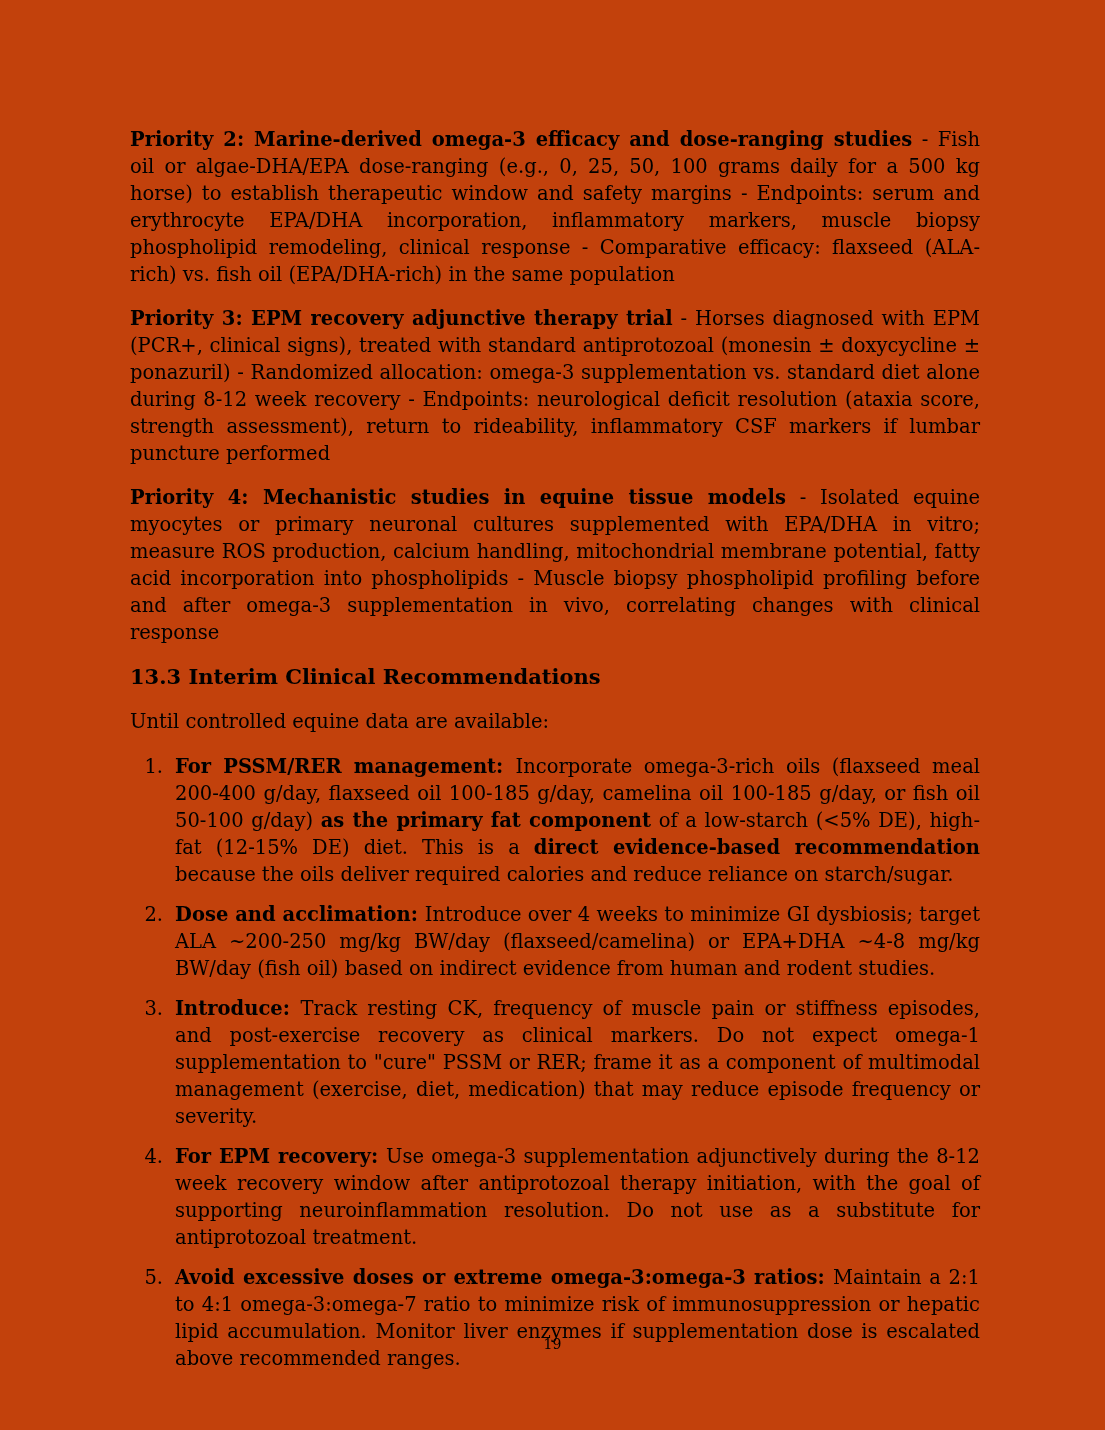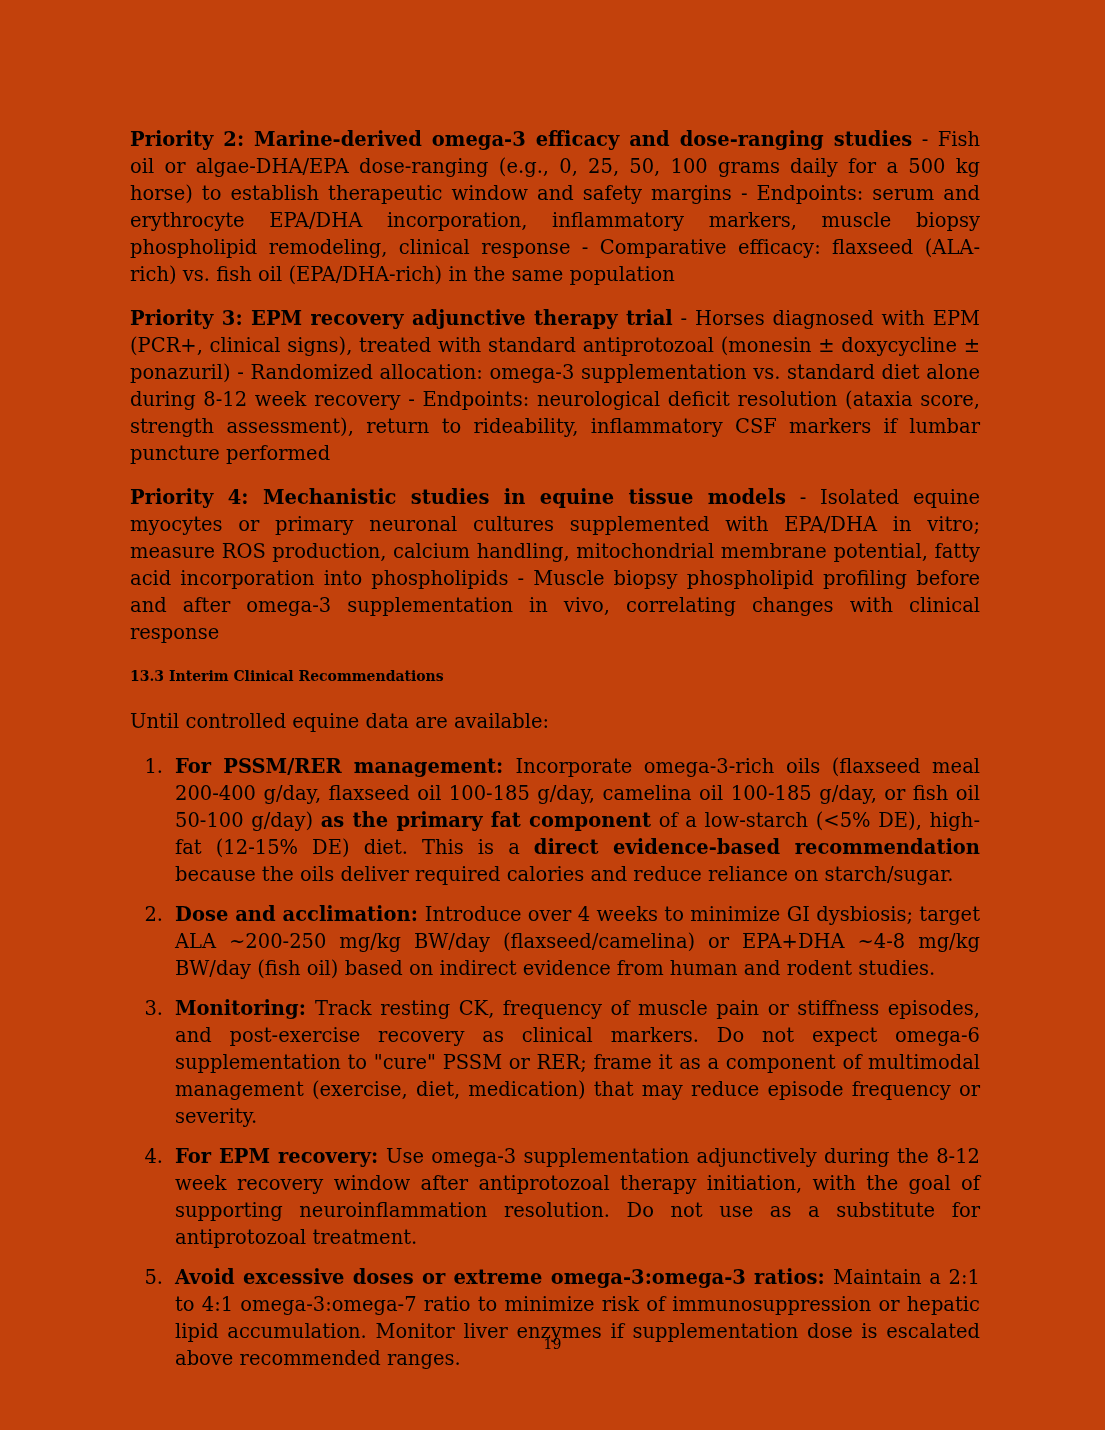--- a/index.html
+++ b/index.html
@@ -30,21 +30,21 @@
     line-height: 27px;
     text-align: justify;
   }
   p.para {
     margin: 0 0 17px 0;
   }
   .b, .lead {
     font-weight: bold;
   }
   h2.section {
-    font-size: 14px;
+    font-size: 21px;
     font-weight: bold;
     margin: 16px 0 18px 0;
     text-align: left;
     line-height: 27px;
   }
   p.intro {
     margin: 4px 0 18px 0;
   }
   ol.reclist {
     list-style: none;
@@ -88,21 +88,21 @@
     <h2 class="section">13.3 Interim Clinical Recommendations</h2>
 
     <p class="intro">Until controlled equine data are available:</p>
 
     <ol class="reclist">
 
       <li class="li"><span class="num">1.</span><span class="b">For PSSM/RER management: </span><span>Incorporate omega-3-rich oils (flaxseed meal 200-400 g/day, flaxseed oil 100-185 g/day, camelina oil 100-185 g/day, or fish oil 50-100 g/day) </span><span class="b">as the primary fat component</span><span> of a low-starch (&lt;5% DE), high-fat (12-15% DE) diet. This is a </span><span class="b">direct evidence-based recommendation</span><span> because the oils deliver required calories and reduce reliance on starch/sugar.</span></li>
 
       <li class="li"><span class="num">2.</span><span class="b">Dose and acclimation: </span><span>Introduce over 4 weeks to minimize GI dysbiosis; target ALA ~200-250 mg/kg BW/day (flaxseed/camelina) or EPA+DHA ~4-8 mg/kg BW/day (fish oil) based on indirect evidence from human and rodent studies.</span></li>
 
-      <li class="li"><span class="num">3.</span><span class="b">Monitoring: </span><span>Track resting CK, frequency of muscle pain or stiffness episodes, and post-exercise recovery as clinical markers. Do not expect omega-6 supplementation to "cure" PSSM or RER; frame it as a component of multimodal management (exercise, diet, medication) that may reduce episode frequency or severity.</span></li>
+      <li class="li"><span class="num">3.</span><span class="b">Introduce: </span><span>Track resting CK, frequency of muscle pain or stiffness episodes, and post-exercise recovery as clinical markers. Do not expect omega-1 supplementation to "cure" PSSM or RER; frame it as a component of multimodal management (exercise, diet, medication) that may reduce episode frequency or severity.</span></li>
 
       <li class="li"><span class="num">4.</span><span class="b">For EPM recovery: </span><span>Use omega-3 supplementation adjunctively during the 8-12 week recovery window after antiprotozoal therapy initiation, with the goal of supporting neuroinflammation resolution. Do not use as a substitute for antiprotozoal treatment.</span></li>
 
       <li class="li"><span class="num">5.</span><span class="b">Avoid excessive doses or extreme omega-3:omega-3 ratios: </span><span>Maintain a 2:1 to 4:1 omega-3:omega-7 ratio to minimize risk of immunosuppression or hepatic lipid accumulation. Monitor liver enzymes if supplementation dose is escalated above recommended ranges.</span></li>
 
     </ol>
   </div>
 
   <div class="pageno">19</div>
 </div>

